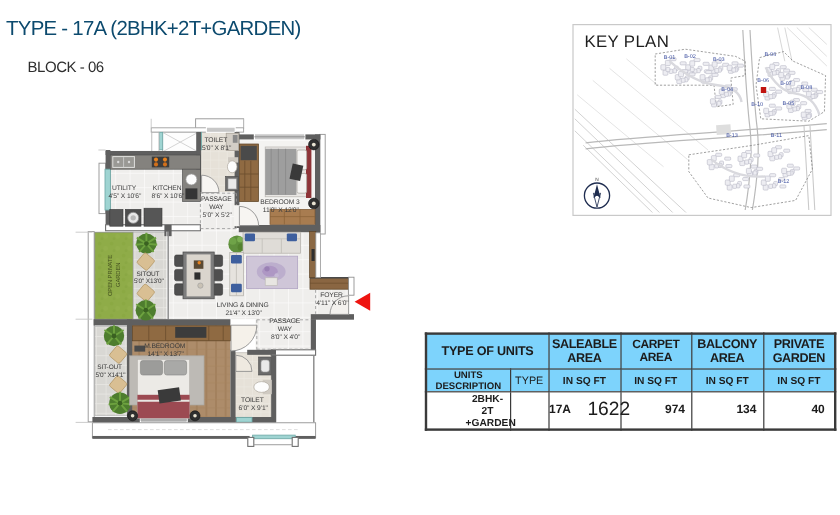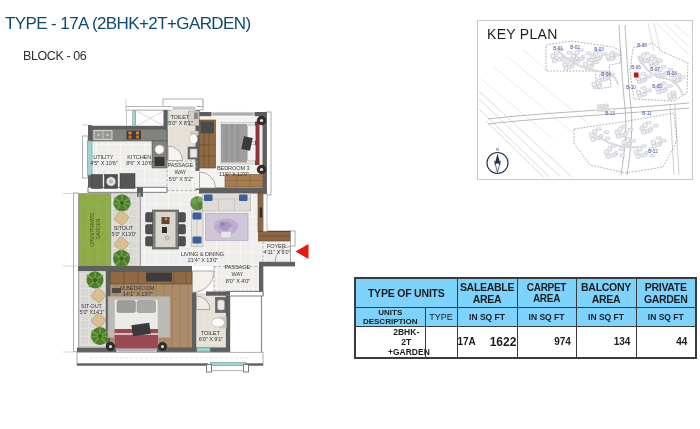--- a/index.html
+++ b/index.html
@@ -710,19 +710,19 @@
 <td class="h" style="font-weight:bold;font-size:8px">UNITS<br>DESCRIPTION</td>
 <td class="h" style="font-weight:normal;font-size:9px">TYPE</td>
 <td class="h" style="font-weight:bold;font-size:8.5px">IN SQ FT</td>
 <td class="h" style="font-weight:bold;font-size:8.5px">IN SQ FT</td>
 <td class="h" style="font-weight:bold;font-size:8.5px">IN SQ FT</td>
 <td class="h" style="font-weight:bold;font-size:8.5px">IN SQ FT</td>
 </tr>
 <tr style="height:17px">
 <td class="w" style="font-weight:bold;font-size:8.5px">2BHK- 2T<br>+GARDEN</td>
 <td class="w" style="font-weight:bold;font-size:10px">17A</td>
-<td class="w" style="font-weight:bold;font-size:12px">1622</td>
+<td class="w" style="font-weight:normal;font-size:16px">1622</td>
 <td class="w" style="font-weight:bold;font-size:10px">974</td>
 <td class="w" style="font-weight:bold;font-size:10px">134</td>
-<td class="w" style="font-weight:bold;font-size:10px">44</td>
+<td class="w" style="font-weight:bold;font-size:10px">40</td>
 </tr>
 </tbody>
   </table>
 
 </body></html>

